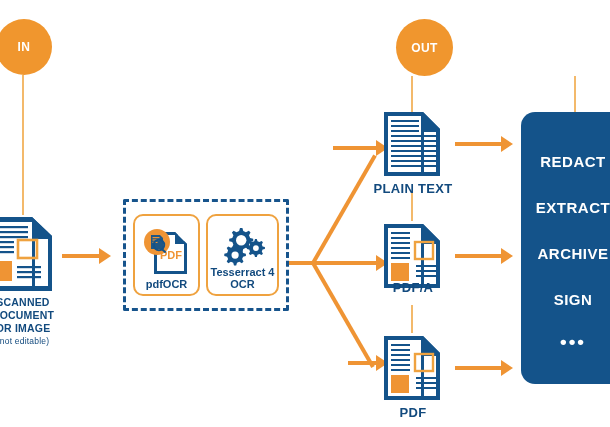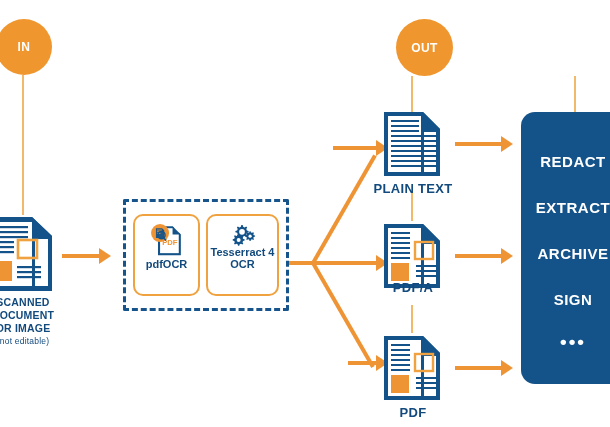--- a/index.html
+++ b/index.html
@@ -84,21 +84,21 @@
     flex-direction:column;
     align-items:center;
     justify-content:flex-end;
   }
   .ocr-card-label{
     color:#124A7E;
     font-weight:bold;
     font-size:11px;
     line-height:12px;
     text-align:center;
-    margin-bottom:24px;
+    margin-bottom:4px;
     white-space:nowrap;
   }
 
   
   .actions-panel{
     position:absolute;
     background:#14538A;
     border-radius:14px;
     display:flex;
     flex-direction:column;

